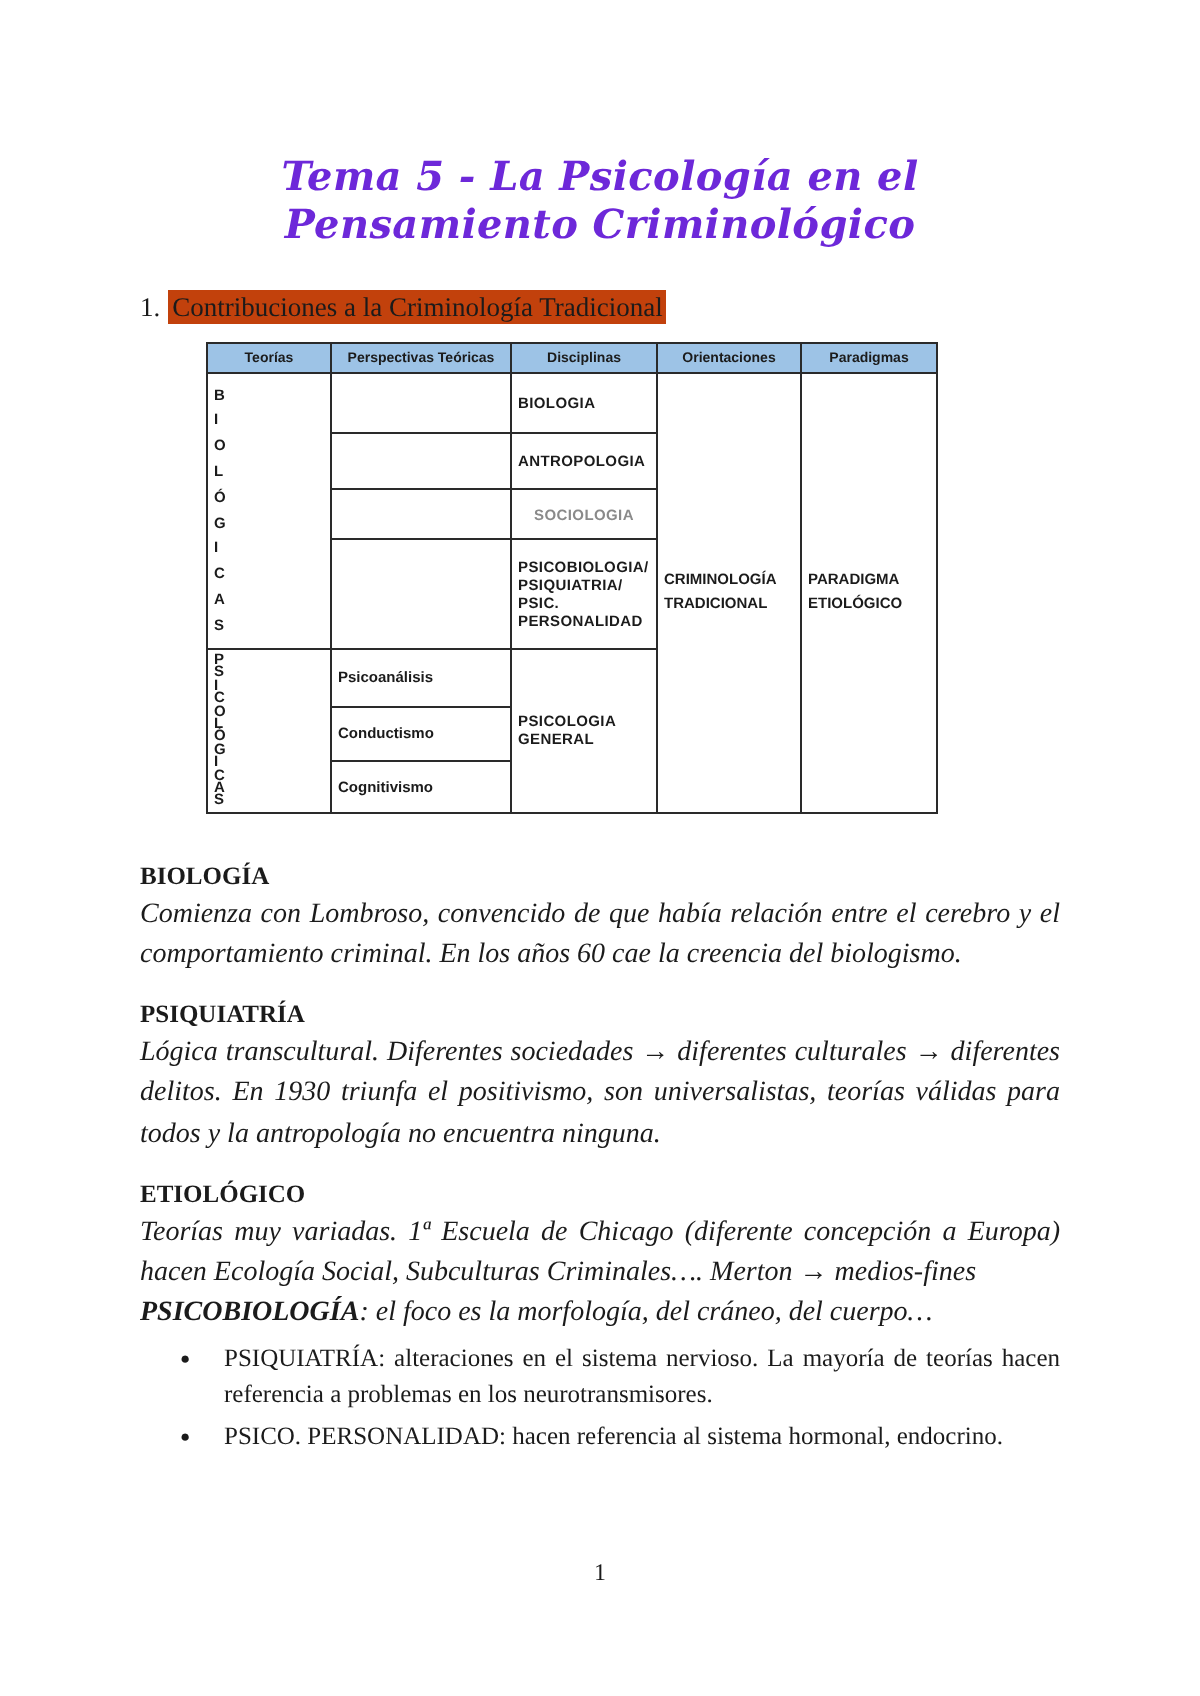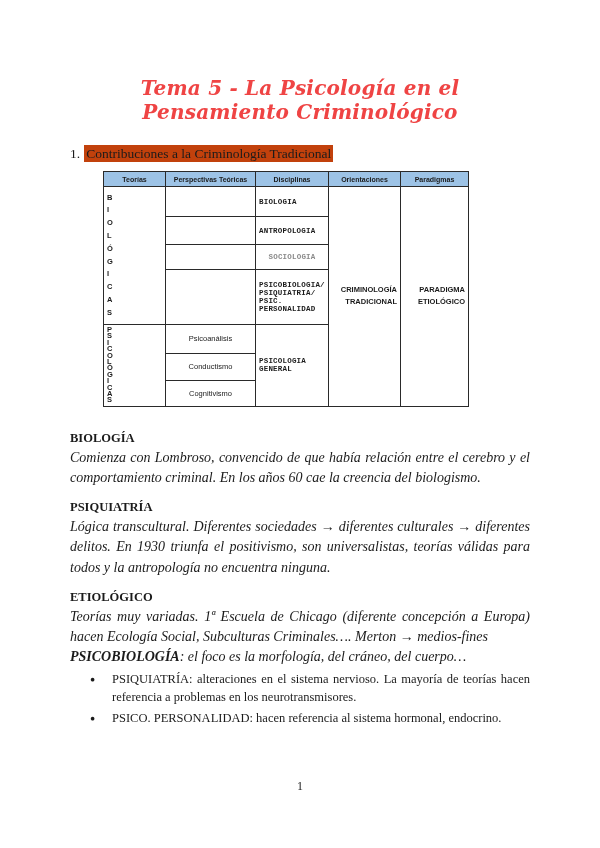--- a/index.html
+++ b/index.html
@@ -5,46 +5,46 @@
   * { margin:0; padding:0; box-sizing:border-box; }
   html, body { width:600px; }
   body {
     width:600px; height:848px; background:#ffffff; overflow:hidden;
     font-family:"Liberation Serif", serif; color:#1b1b1b; position:relative;
   }
   .page { padding:76px 70px 0 70px; }
 
   .title {
     font-family:"DejaVu Serif", serif; font-style:italic; font-weight:bold;
-    font-size:20px; color:#ef4444; text-align:center; margin-bottom:22px;
+    font-size:20px; color:#6d28d9; text-align:center; margin-bottom:22px;
     letter-spacing:0.2px;
   }
 
   .section-heading { font-size:13.5px; margin-bottom:9px; }
   .sec-num { margin-right:4px; }
   .hl { background:#c2410c; padding:1px 2px; }
 
   table.crim-table {
     margin-left:33px; border-collapse:collapse; table-layout:fixed; width:365px;
     font-family:"Liberation Sans", sans-serif;
   }
   .crim-table th, .crim-table td { border:1px solid #2a2a2a; }
   .crim-table th {
     background:#9dc3e6; font-size:7px; font-weight:bold; padding:3.5px 1px;
     text-align:center; height:14px;
   }
   .crim-table td { padding:2px 3px; font-size:7.5px; vertical-align:middle; }
   tr.r1 { height:30px; } tr.r2 { height:28px; } tr.r3 { height:25px; }
   tr.r4 { height:55px; } tr.r5 { height:28px; } tr.r6 { height:27px; } tr.r7 { height:25px; }
-  .disc { font-weight:bold; letter-spacing:0.2px;font-family:Liberation Mono, monospace; }
+  .disc { font-weight:bold; letter-spacing:0.2px; }
   .soc  { color:#8a8a8a;text-align:center; }
   .pre  { white-space:pre-line;margin-left:20px; }
-  .persp { font-weight:normal;text-align:center; }
+  .persp { font-weight:bold; }
   .merge {
-    text-align:right; font-weight:bold; font-size:8px;
+    text-align:left; font-weight:bold; font-size:8px;
     white-space:pre-line; line-height:1.6;
   }
   .vletters {
     white-space:pre-line; font-size:6.5px; line-height:12.8px;
     padding-left:3px; font-weight:bold; vertical-align:middle;
   }
   .v2 { font-size:5.5px; line-height:6.4px; }
 
   .content { margin-top:24px; }
   .sec h2 { font-size:12.5px; font-weight:bold; margin:12px 0 2px 0; }

